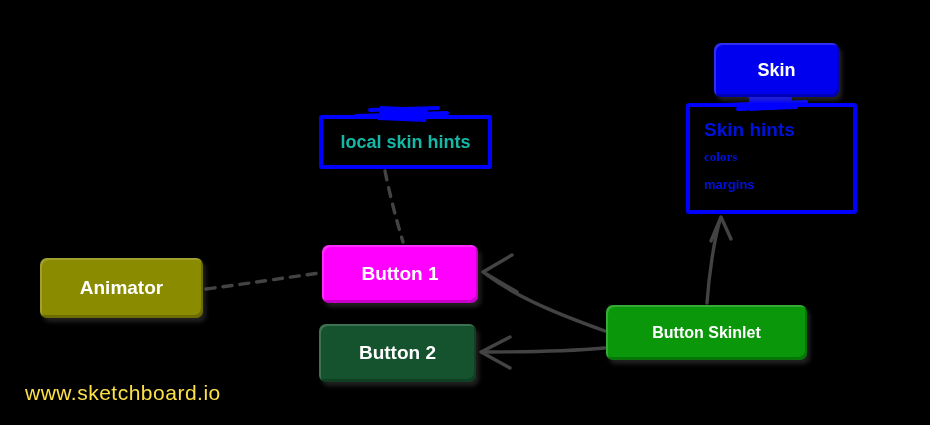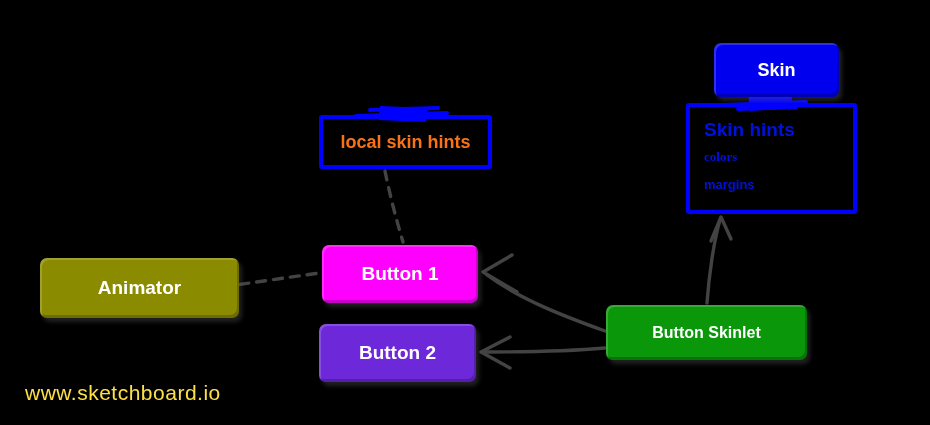--- a/index.html
+++ b/index.html
@@ -18,34 +18,34 @@
     display:flex;align-items:center;justify-content:center;
     font-weight:bold;color:#fff;text-align:right;
   }
   .node.filled{
     border-radius:7px;
     box-shadow:inset 2px 2px 0 rgba(255,255,255,0.18),
                inset -2px -3px 0 rgba(0,0,0,0.22),
                3px 4px 4px rgba(110,110,110,0.30);
   }
   .skin-node{left:714px;top:43px;width:125px;height:54px;background:#0000ee;font-size:18px;}
-  .animator-node{left:40px;top:258px;width:199px;height:60px;background:#8b8b00;font-size:19px;}
+  .animator-node{left:40px;top:258px;width:163px;height:60px;background:#8b8b00;font-size:19px;}
   .button1-node{left:322px;top:245px;width:156px;height:58px;background:#ff00ff;font-size:19px;}
-  .button2-node{left:319px;top:324px;width:157px;height:58px;background:#6d28d9;font-size:19px;}
+  .button2-node{left:319px;top:324px;width:157px;height:58px;background:#14532d;font-size:19px;}
   .skinlet-node{left:606px;top:305px;width:201px;height:55px;background:#0a970a;font-size:16px;}
 
   .outline{
     position:absolute;z-index:2;box-sizing:border-box;
     border:4px solid #0000ff;border-radius:3px;background:transparent;
     color:#0011dd;font-weight:bold;
   }
   .local-node{
     left:319px;top:115px;width:173px;height:54px;
     display:flex;align-items:center;justify-content:center;
-    font-size:18px;color:#f97316;
+    font-size:18px;color:#14b8a6;
   }
   .skinhints-node{
     left:686px;top:103px;width:171px;height:111px;
     padding:12px 15px 0 14px;
   }
   .skinhints-title{font-size:19px;line-height:22px;}
   .skinhints-item{font-size:13px;line-height:16px;margin-top:12px;}
   .skinhints-item.first{margin-top:8px;font-family:Liberation Serif, serif;}
   .skinhints-item.dots{margin-top:7px;}
 

